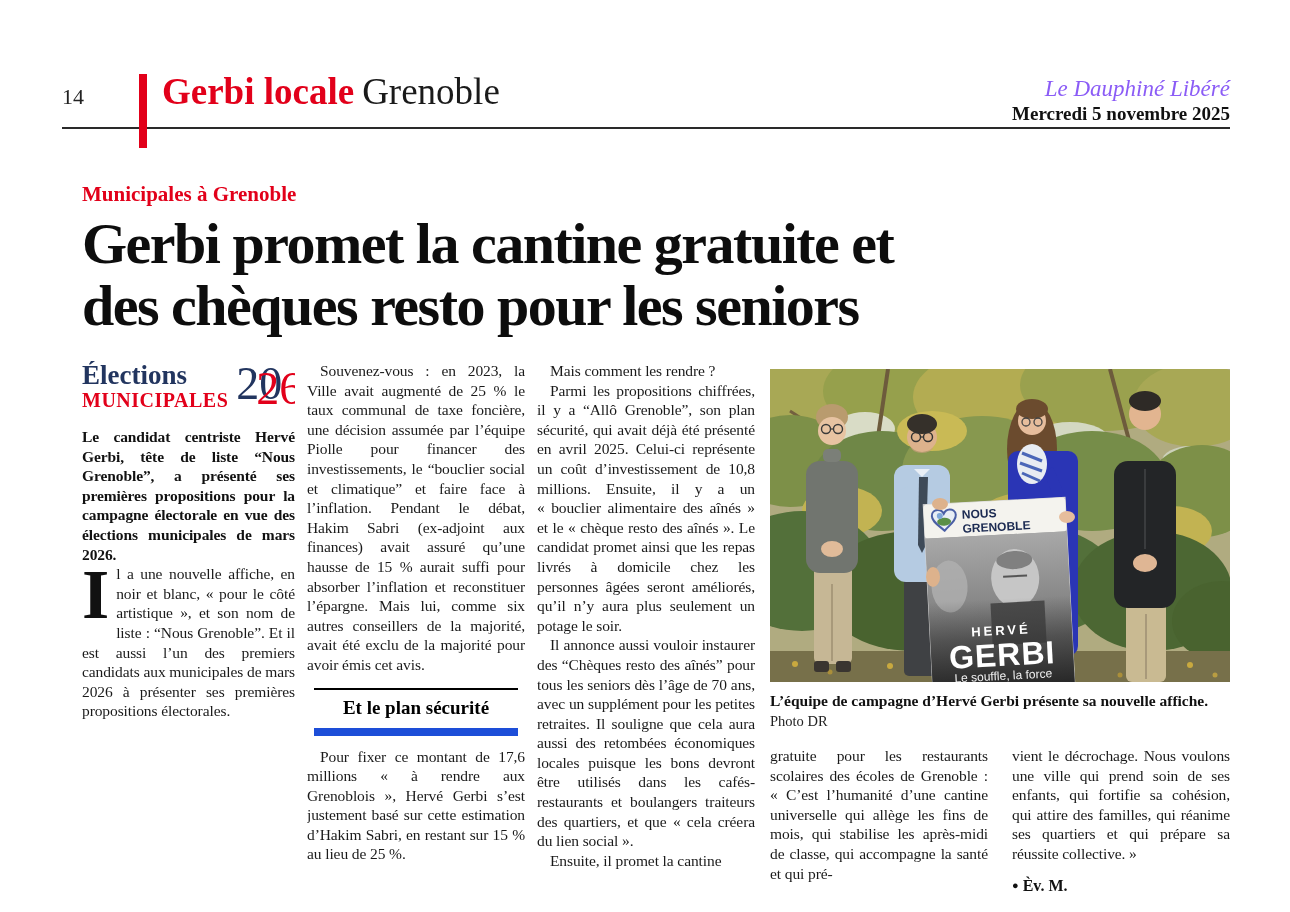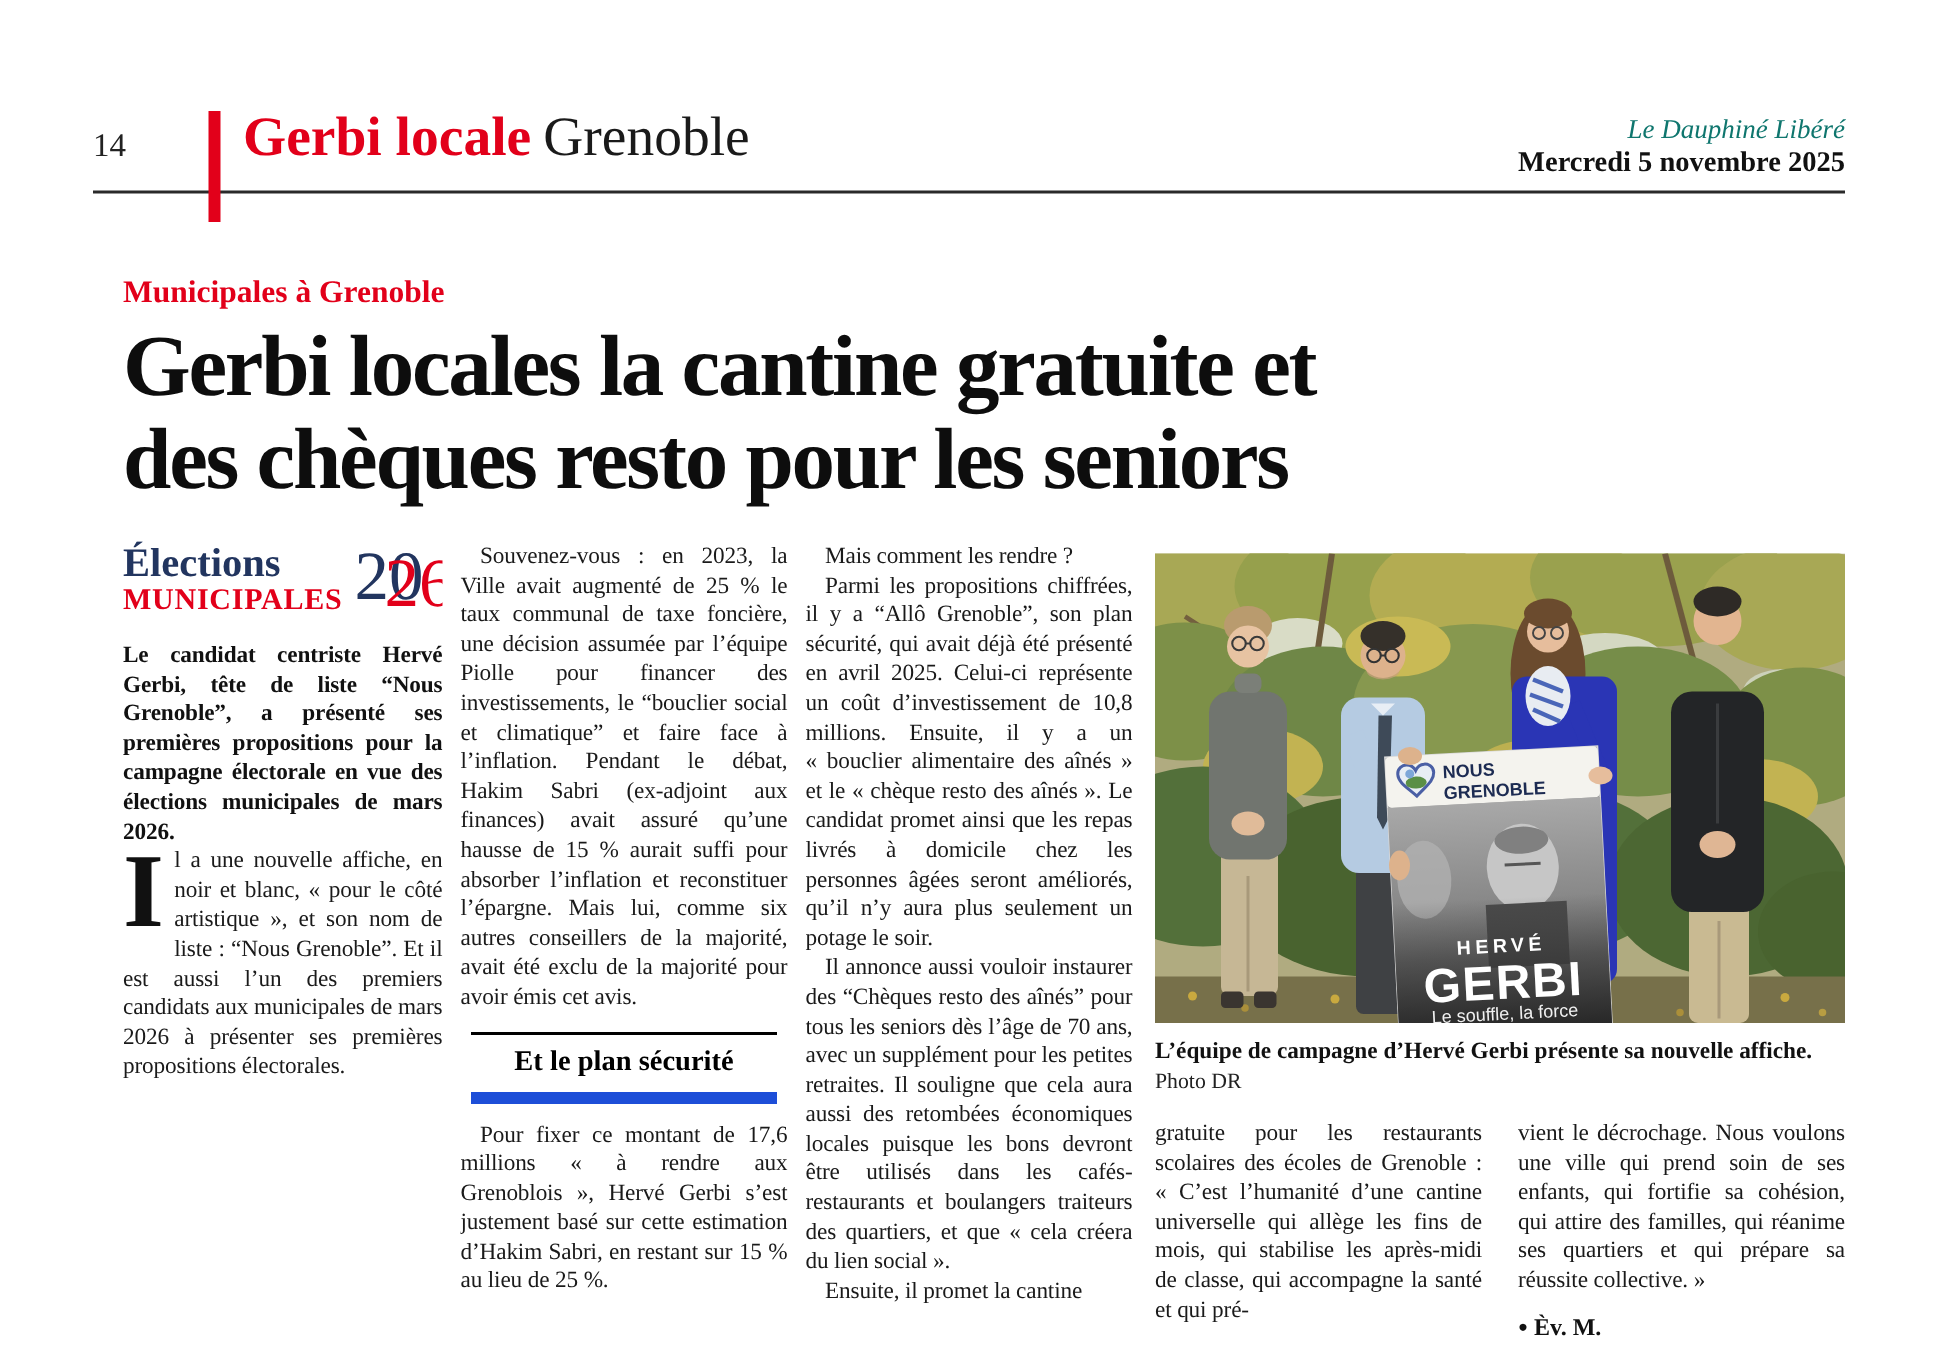--- a/index.html
+++ b/index.html
@@ -6,21 +6,21 @@
   .page{position:relative;width:1290px;height:912px;background:#fff;overflow:hidden;
         font-family:"Liberation Serif",serif;color:#1a1a1a;}
   
   .header{position:relative;height:130px;}
   .page-number{position:absolute;left:62px;top:84px;font-size:22px;color:#222;}
   .red-bar{position:absolute;left:139px;top:74px;width:8px;height:74px;background:#e2001a;z-index:2;}
   .section-title{position:absolute;left:162px;top:72px;font-size:37px;line-height:40px;white-space:nowrap;}
   .section-title .sec{color:#e2001a;font-weight:700;}
   .section-title .city{color:#1a1a1a;font-weight:400;margin-left:8px;}
   .masthead{position:absolute;right:60px;top:76px;text-align:right;}
-  .masthead .paper{font-style:italic;font-size:18px;color:#0f766e;}
+  .masthead .paper{font-style:italic;font-size:23px;color:#8b5cf6;}
   .masthead .date{font-weight:700;font-size:19px;color:#111;margin-top:1px;}
   .header-rule{position:absolute;left:62px;right:60px;top:127px;height:2px;background:#2a2a2a;z-index:1;}
   
   .content{padding:0 60px 0 82px;}
   .kicker{margin-top:52px;font-size:21px;font-weight:700;color:#e2001a;}
   .headline{margin-top:6px;font-weight:700;color:#0d0d0d;font-size:58px;line-height:62px;letter-spacing:-1.5px;}
   
   .cols-row{display:flex;margin-top:24px;height:534px;justify-content:center;}
   .col{overflow:hidden;}
   .col-1{width:213px;margin-right:12px;}
@@ -74,21 +74,21 @@
       <div class="date">Mercredi 5 novembre 2025</div>
     </div>
     <div class="header-rule"></div>
   </div>
 
   <div class="content">
 
     <div class="kicker">Municipales à Grenoble</div>
 
     <h1 class="headline" style="margin:6px 0 0;">
-      <div>Gerbi locales la cantine gratuite et</div>
+      <div>Gerbi promet la cantine gratuite et</div>
       <div>des chèques resto pour les seniors</div>
     </h1>
 
     <div class="cols-row">
 
       <div class="col col-1 body-text">
         <div class="elections-logo">
           <div>
             <div class="logo-word1">Élections</div>
             <div class="logo-word2">MUNICIPALES</div>

